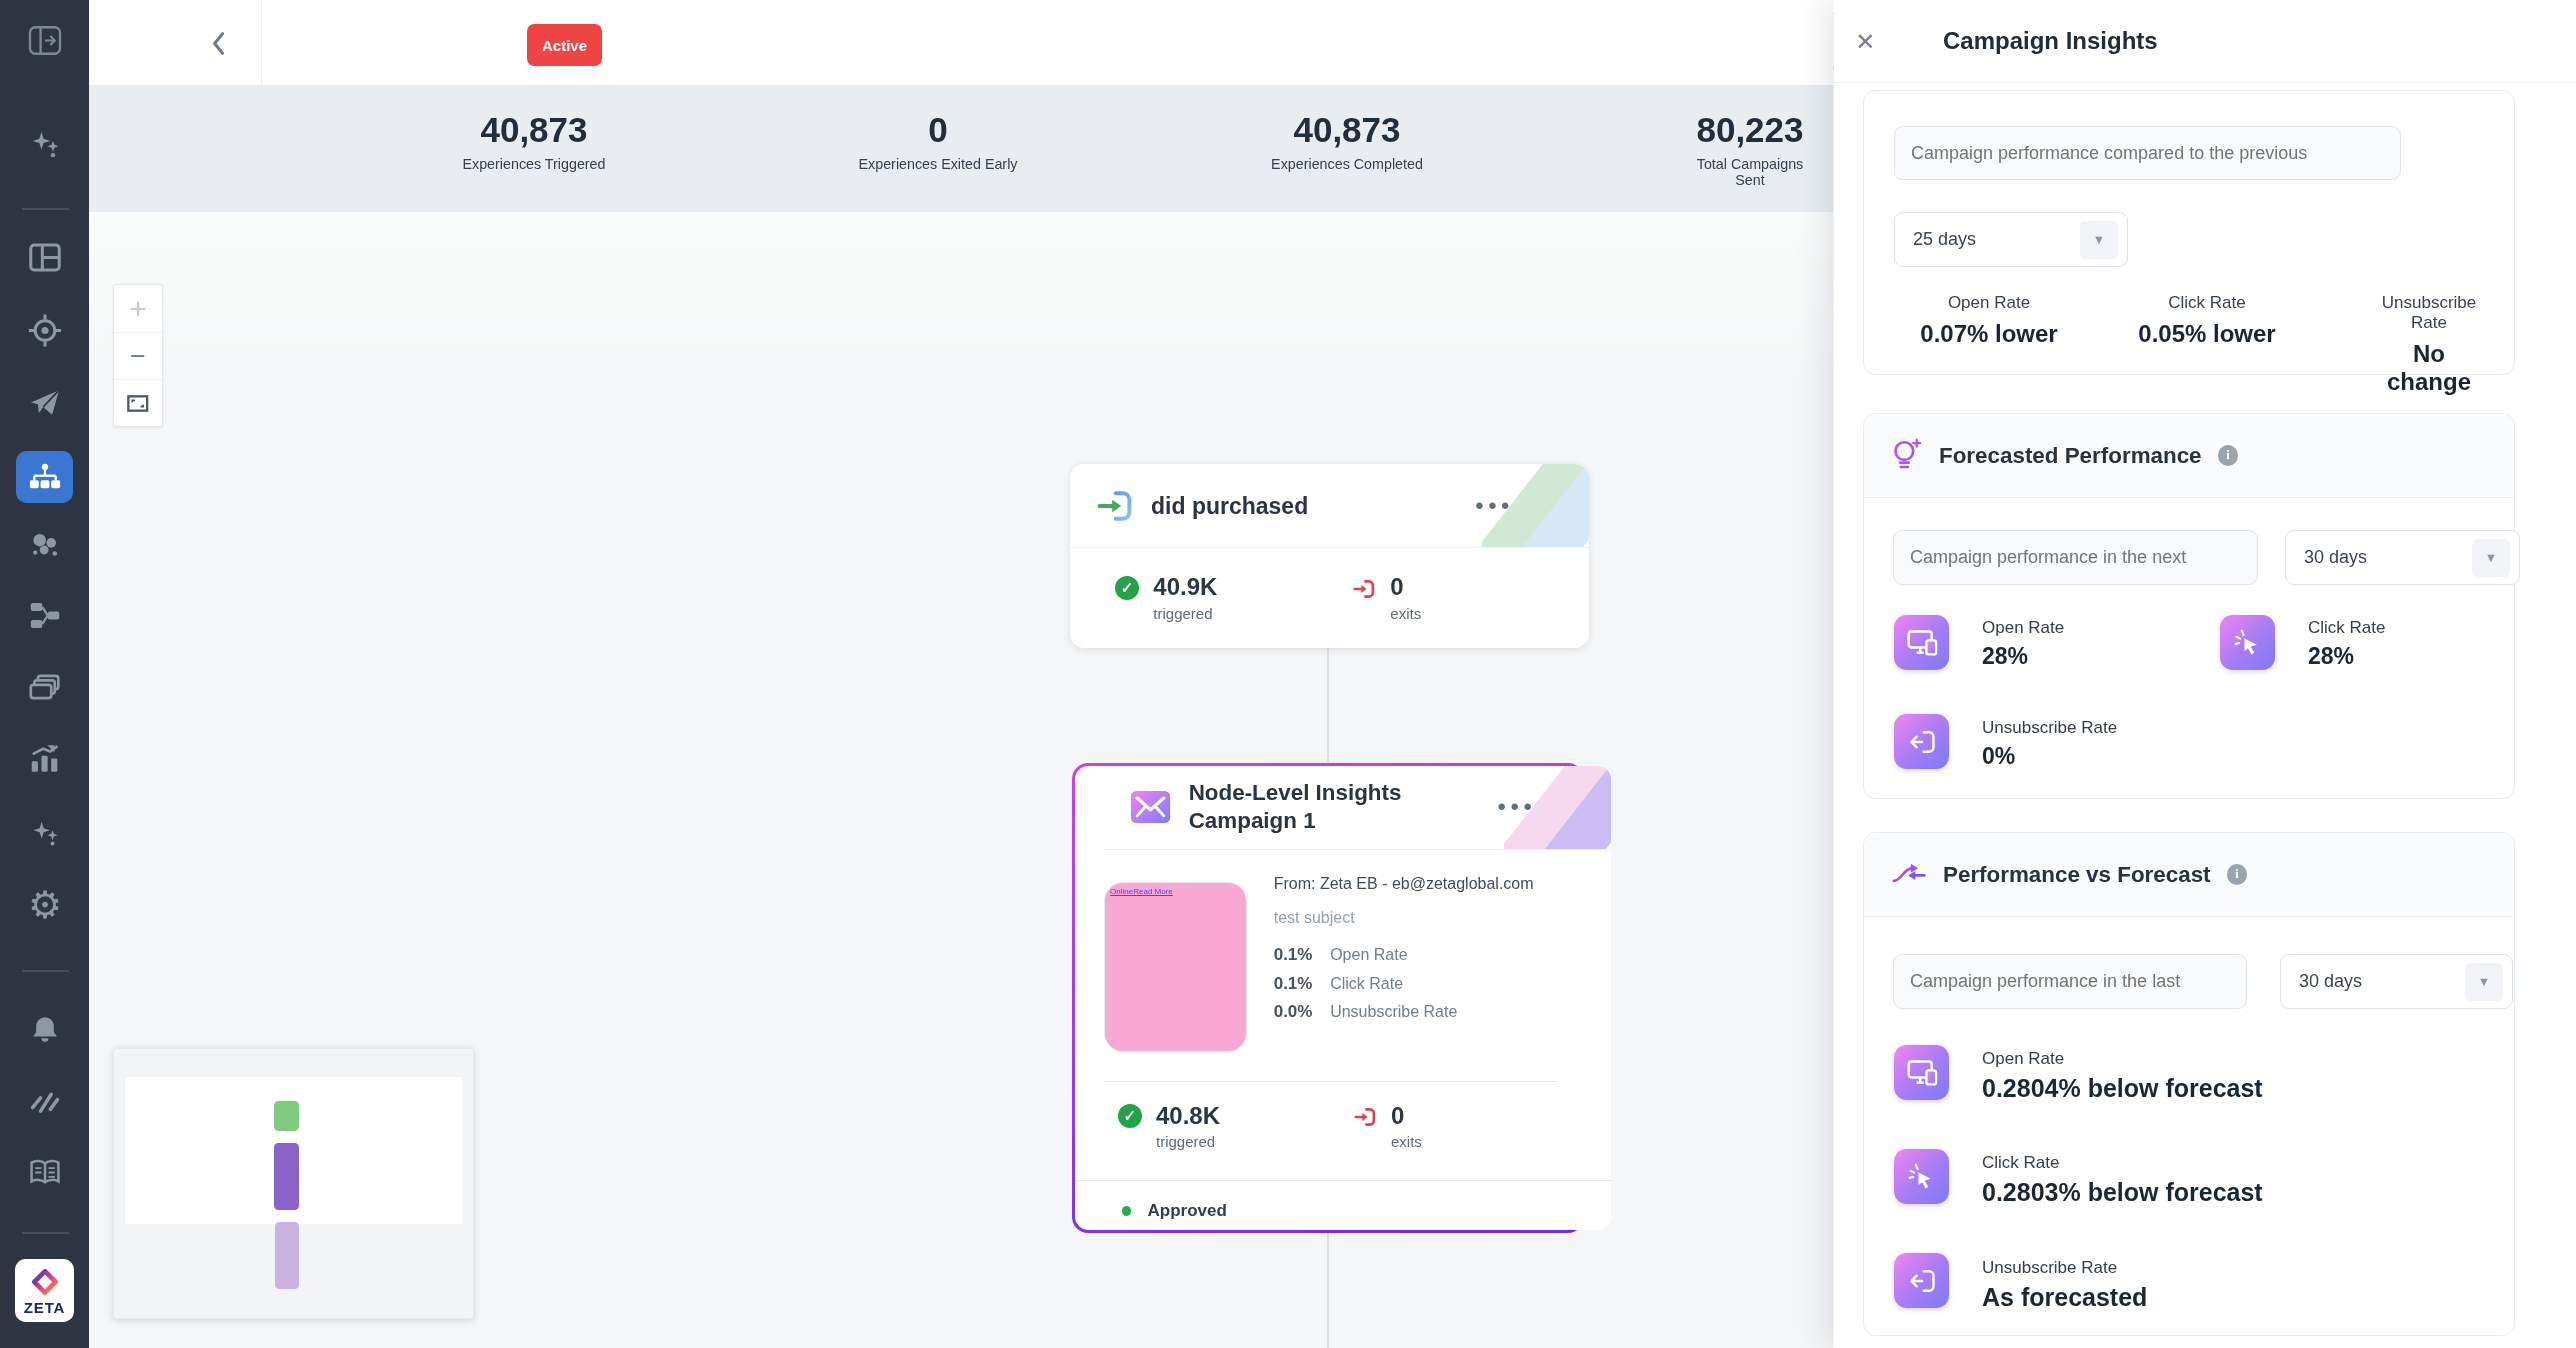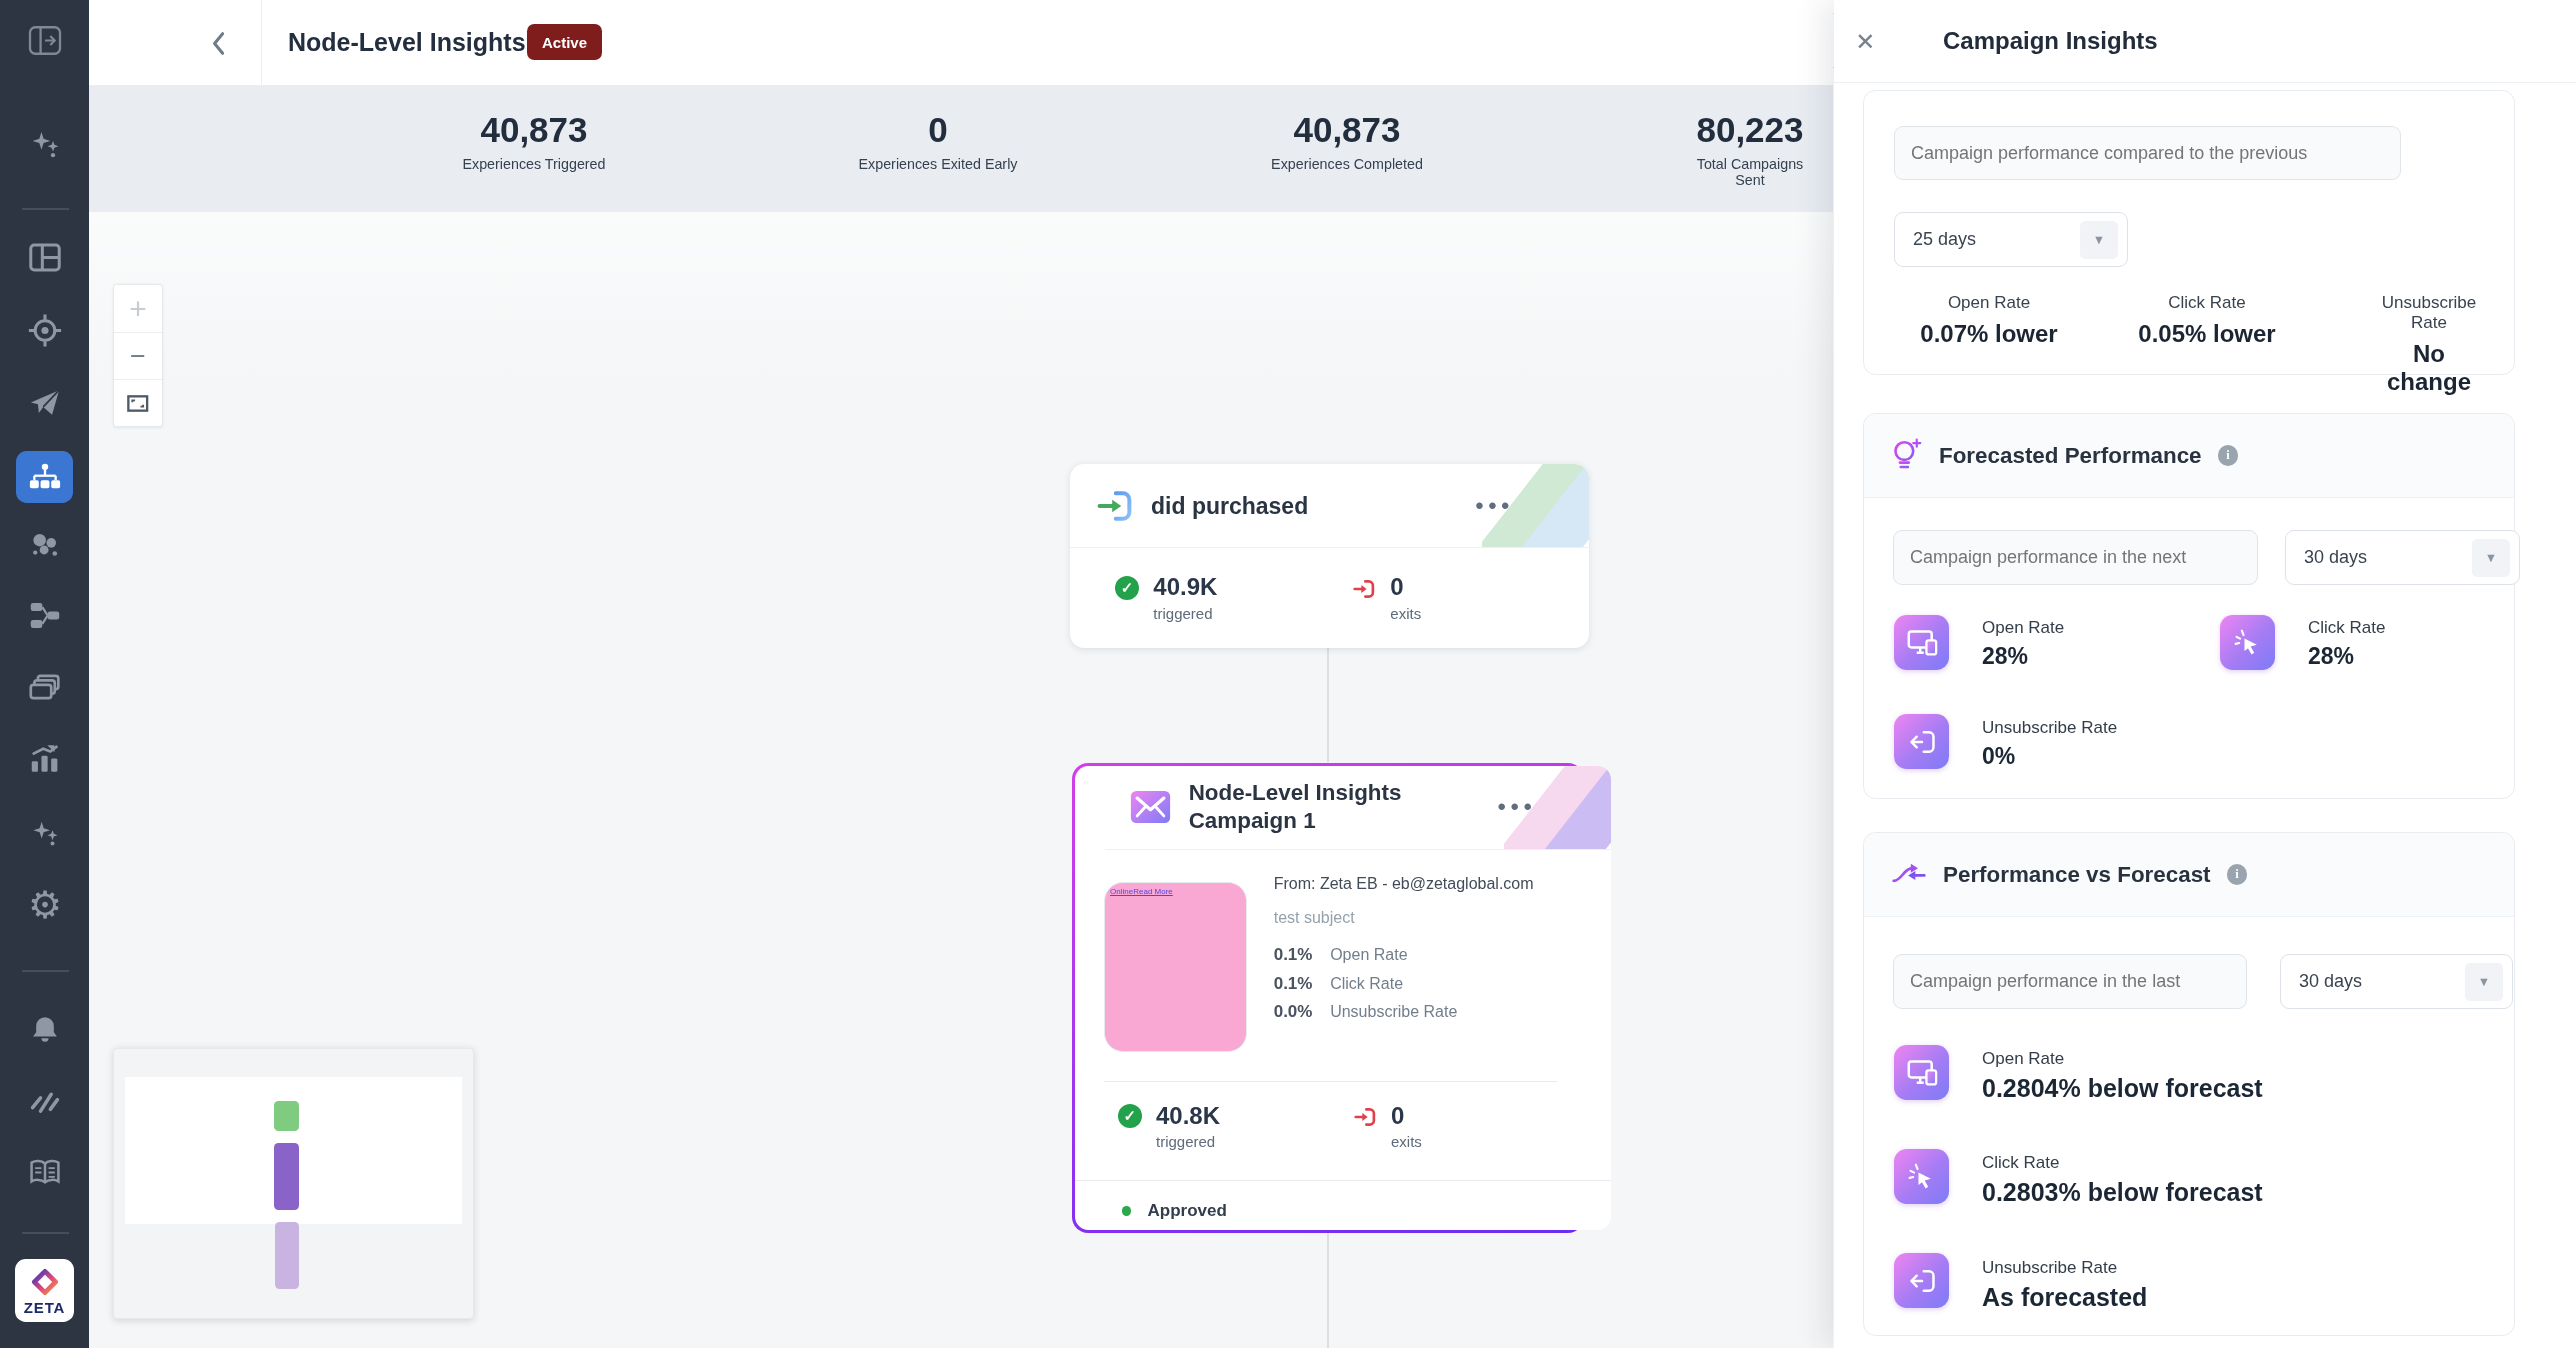--- a/index.html
+++ b/index.html
@@ -11,21 +11,21 @@
   .side-div{position:absolute;left:21.5px;width:47px;height:1.8px;background:#454f5b;}
   .active-tile{position:absolute;left:16px;top:451px;width:57px;height:52px;border-radius:10.7px;background:#3b76d3;}
   #zeta-logo{position:absolute;left:15px;top:1259px;width:59px;height:63px;background:#fff;border-radius:10.7px;
     display:flex;flex-direction:column;align-items:center;justify-content:center;}
   #zeta-logo .zt{font-size:15px;font-weight:bold;color:#1b2a6b;letter-spacing:0.9px;margin-top:0.9px;}
   
   #mainbar{left:89px;top:0;width:1744px;height:85px;background:#fff;z-index:5;}
   #hdr-vdiv{left:172px;top:0;width:0.9px;height:85px;background:#eceff2;position:absolute;}
   #back-btn{position:absolute;left:114px;top:25px;width:30px;height:36px;display:flex;align-items:center;justify-content:center;}
   #page-title{position:absolute;left:199px;top:0;height:85px;line-height:85px;font-size:25px;font-weight:bold;color:#232e3e;}
-  #status-badge{position:absolute;left:438px;top:24px;height:36px;padding:0 15px;border-radius:7.2px;background:#7f1d1d;
+  #status-badge{position:absolute;left:438px;top:24px;height:42px;padding:0 15px;border-radius:7.2px;background:#ef4444;
     color:#fff;font-size:15px;font-weight:bold;display:flex;align-items:center;}
   #time-filter{position:absolute;left:1746px;top:12.5px;width:157px;height:55px;background:#fff;border:1.3px solid #d6dbe1;
     border-radius:9px;font-size:17px;color:#2f3a48;display:flex;align-items:center;padding-left:19.7px;box-sizing:border-box;
     overflow:hidden;white-space:nowrap;z-index:4;}
   
   #statsband{left:89px;top:85px;width:1744px;height:127px;background:#e9edf2;z-index:3;}
   .stat{position:absolute;top:25px;transform:translateX(-50%);text-align:center;}
   .stat .v{font-size:35px;font-weight:bold;color:#222d3d;}
   .stat .l{font-size:14.3px;color:#36414f;margin-top:6.3px;}
   
@@ -241,21 +241,20 @@
   <div class="mini-node" style="left:161px;top:173px;width:24px;height:67px;background:#c9b3e0;"></div>
 </div>
 
 <div id="mainbar" class="abs">
   <div id="back-btn">
     <svg width="14.3" height="25" viewBox="0 0 16 28">
       <polyline points="13,3 4,14 13,25" fill="none" stroke="#6f7b88" stroke-width="3.4" stroke-linecap="round" stroke-linejoin="round"></polyline>
     </svg>
   </div>
   <div id="hdr-vdiv"></div>
-  <div id="page-title">Node-Level Insights</div>
   <div id="status-badge">Active</div>
 </div>
 <div id="time-filter" class="abs">
   <span>All Time</span>
 </div>
 
 <div id="statsband" class="abs">
   <div class="stat" style="left:445px;">
     <div class="v">40,873</div>
       <div class="l">Experiences Triggered</div>

